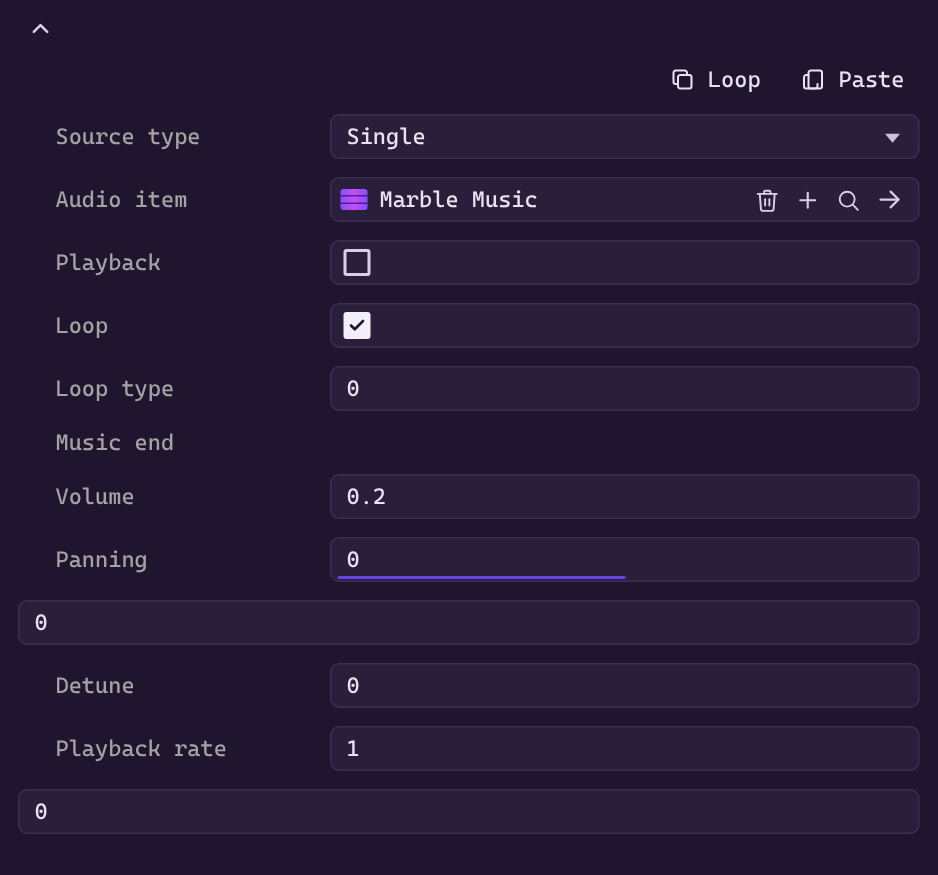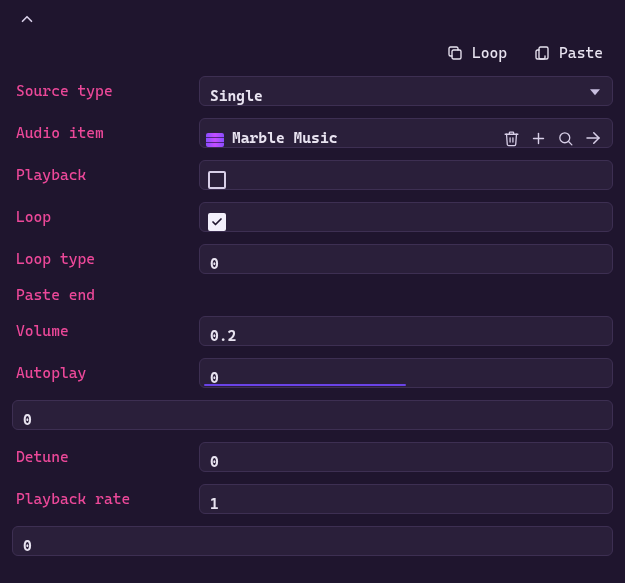--- a/index.html
+++ b/index.html
@@ -52,34 +52,34 @@
   }
   .row {
     display: flex;
     align-items: center;
     gap: 12px;
   }
   .row-label {
     width: 175px;
     flex-shrink: 0;
     padding-left: 4px;
-    color: #ec4899;
+    color: #a3a3a3;
+    margin-left: 21px;
   }
   .field {
     flex: 1;
     height: 30px;
     background: #2a1f3a;
     border: 1px solid #3d2f52;
     border-radius: 6px;
     display: flex;
-    align-items: flex-end;
+    align-items: center;
     padding: 0 10px;
     position: relative;
     color: #e8e3f0;
-    font-weight: bold;
   }
   .field.select::after {
     content: "";
     position: absolute;
     right: 12px;
     top: 50%;
     transform: translateY(-30%);
     width: 0; height: 0;
     border-left: 5px solid transparent;
     border-right: 5px solid transparent;
@@ -246,32 +246,32 @@
     </div>
 
     <div class="row">
       <div class="row-label">Loop type</div>
       <div class="field">
         <span class="field-text">0</span>
       </div>
     </div>
 
     <div class="row">
-      <div class="row-label">Paste end</div>
+      <div class="row-label">Music end</div>
     </div>
 
     <div class="row">
       <div class="row-label">Volume</div>
       <div class="field">
         <span class="field-text">0.2</span>
       </div>
     </div>
 
     <div class="row">
-      <div class="row-label">Autoplay</div>
+      <div class="row-label">Panning</div>
       <div class="field">
         <span class="field-text">0</span>
         <div class="progress" style="width: 49%;"></div>
       </div>
     </div>
 
     <div class="row">
       <div class="field">
         <span class="field-text">0</span>
       </div>

